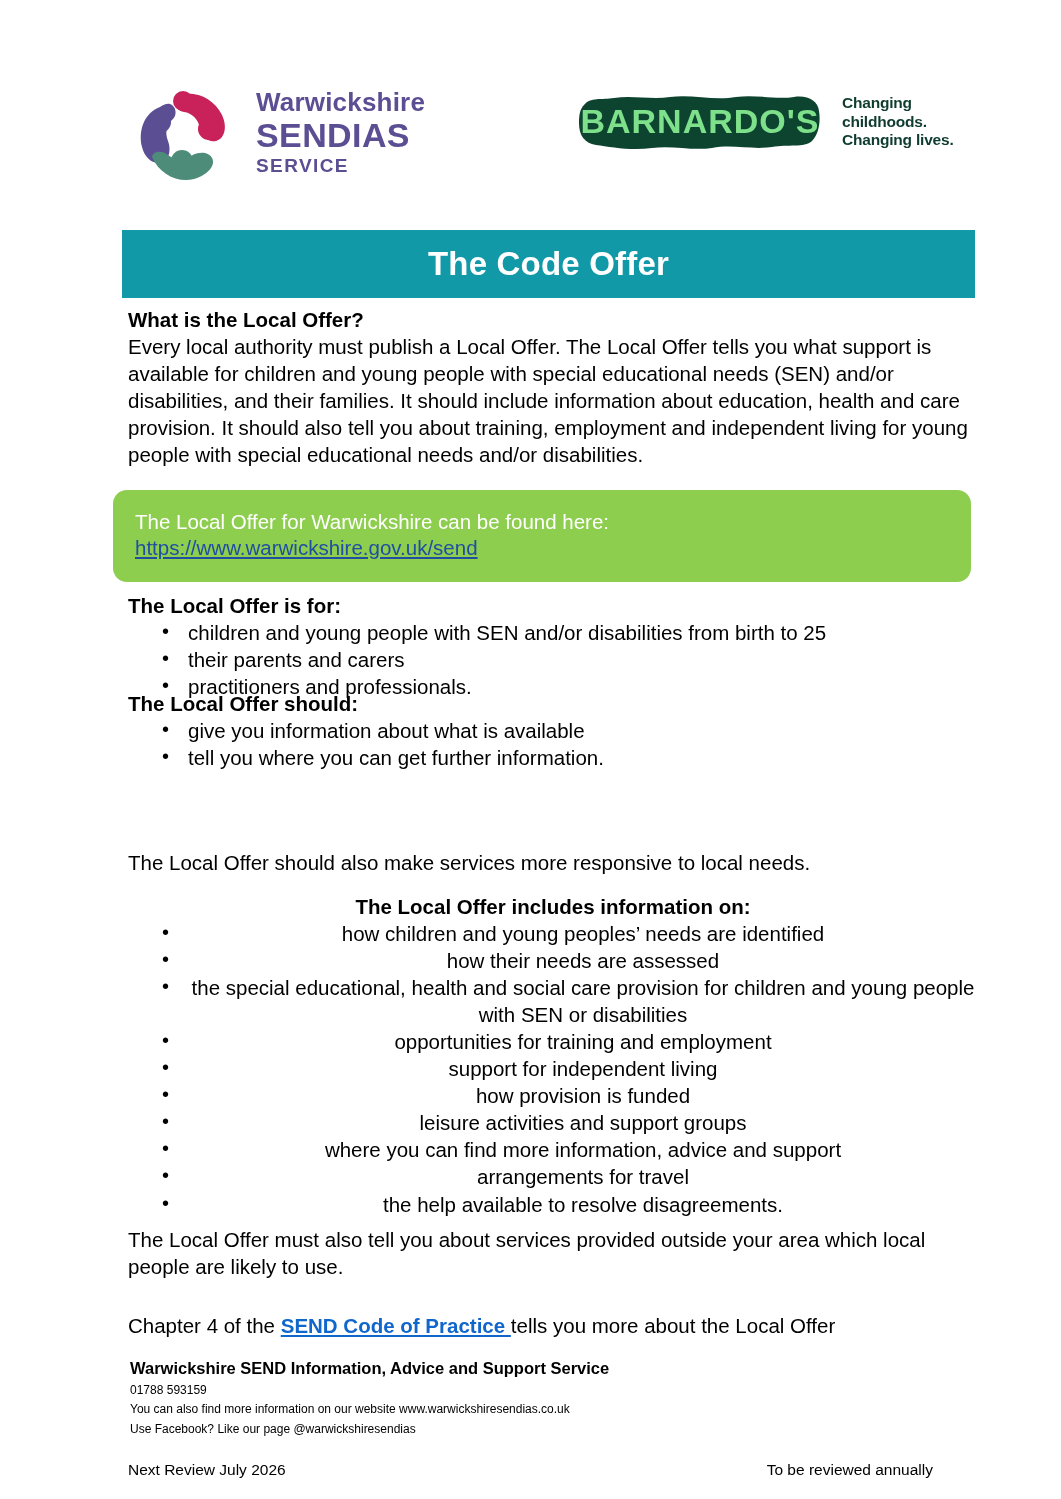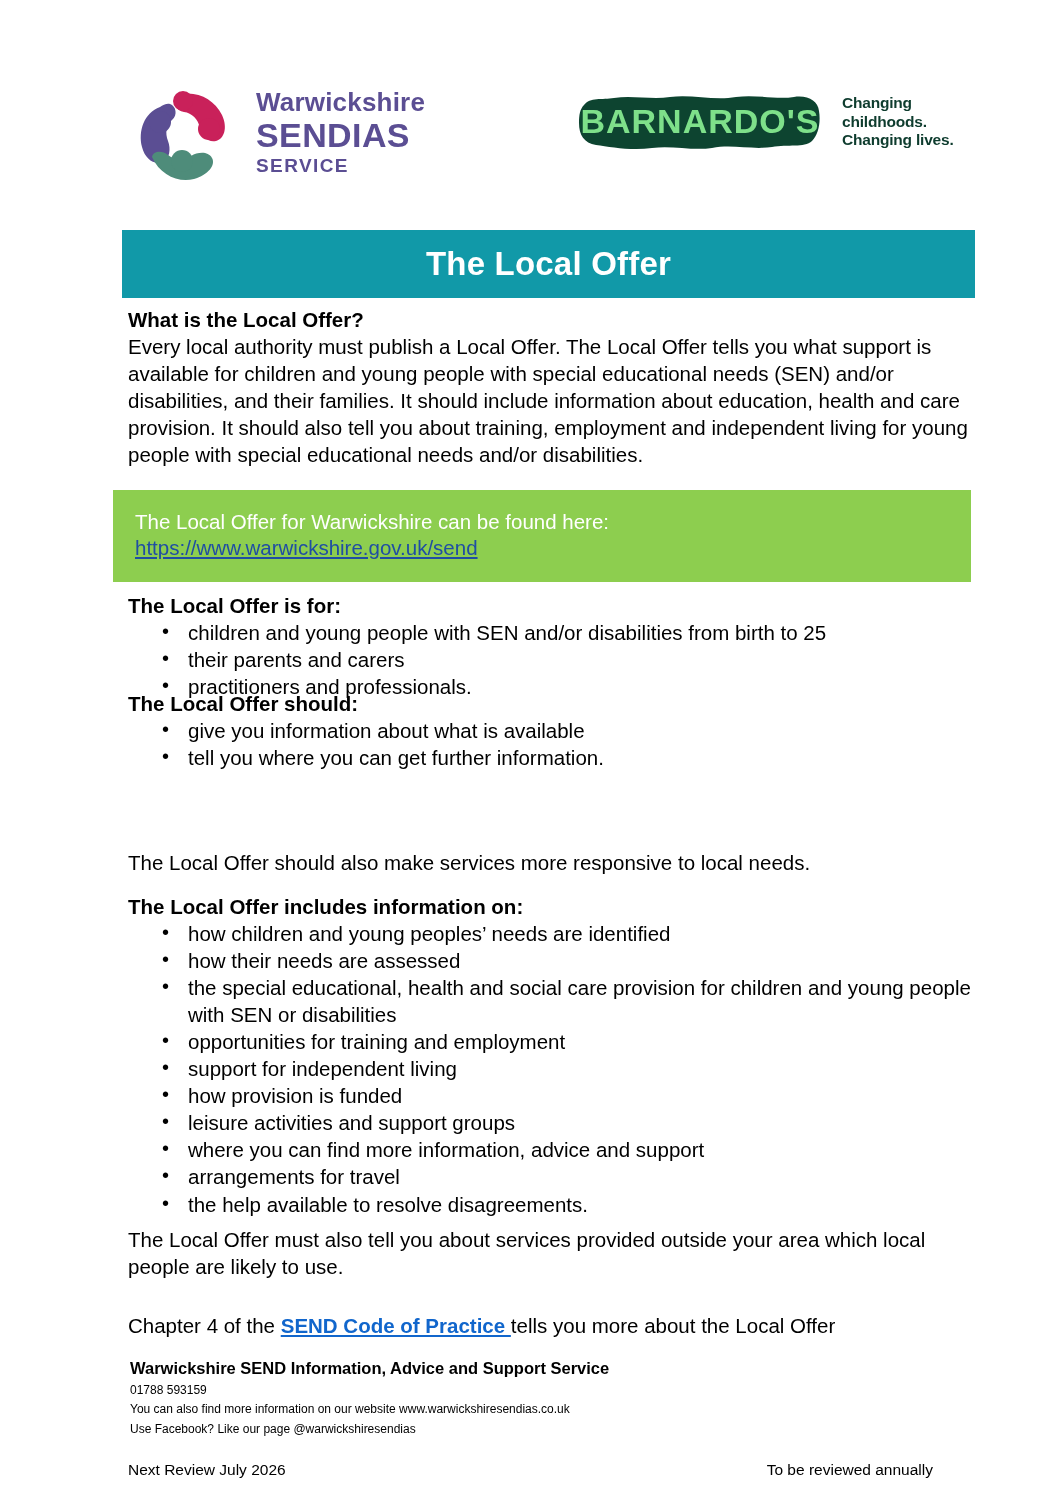--- a/index.html
+++ b/index.html
@@ -138,40 +138,41 @@
   
   .green-box {
     position: absolute;
     left: 113px;
     top: 490px;
     width: 858px;
     height: 92px;
     background: #8dce4f;
     box-sizing: border-box;
     padding: 17px 0 0 22px;
+    border-radius: 14px;
   }
   .green-box .gb-line {
     font-size: 20.5px;
     color: #ffffff;
     line-height: 1.42;
   }
   .green-box a.gb-link {
     font-size: 20.5px;
     color: #1f4ea3;
     text-decoration: underline;
   }
 
   
   .sec { position: absolute; left: 128px; width: 850px; font-size: 20.5px; line-height: 1.32; }
 
   .sec-intro   { top: 306px; }
   .sec-isfor   { top: 592px; }
   .sec-should  { top: 690px; }
   .sec-resp    { top: 849px; }
-  .sec-includes{ top: 893px; }
+  .sec-includes{ top: 893px; text-align: center; }
   .sec-outside { top: 1226px; }
   .sec-chapter { top: 1312px; }
 
   .inline-link-bold {
     color: #1166cc;
     font-weight: bold;
     text-decoration: underline;
   }
 
   
@@ -243,21 +244,21 @@
         </svg>
       </div>
       <div class="barnardos-strap">
         <div>Changing childhoods.</div>
         <div>Changing lives.</div>
       </div>
     </div>
   </div>
 
   <div class="title-banner">
-    <h1>The Local Offer</h1>
+    <h1>The Code Offer</h1>
   </div>
 
   <div class="sec sec-intro">
     <div class="h-bold">What is the Local Offer?</div>
     <p class="para">Every local authority must publish a Local Offer. The Local Offer tells you what support is available for children and young people with special educational needs (SEN) and/or disabilities, and their families. It should include information about education, health and care provision. It should also tell you about training, employment and independent living for young people with special educational needs and/or disabilities.</p>
   </div>
 
   <div class="green-box">
     <div class="gb-line">The Local Offer for Warwickshire can be found here:</div>
     <a class="gb-link" href="#">https://www.warwickshire.gov.uk/send</a>

